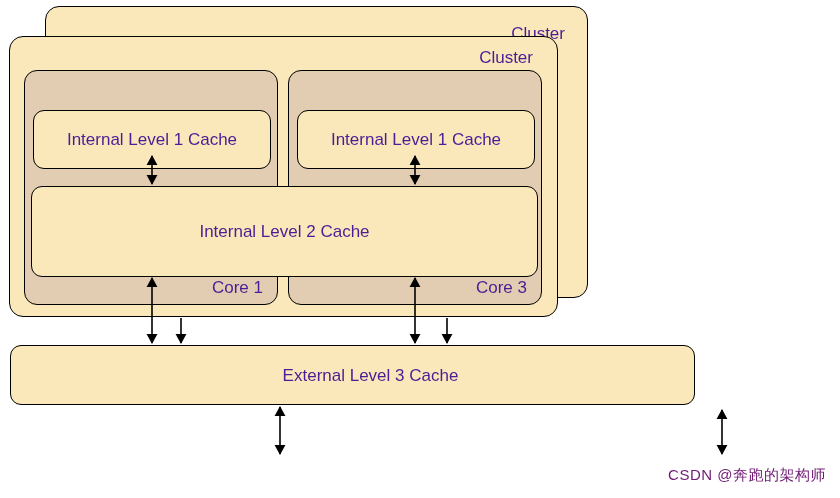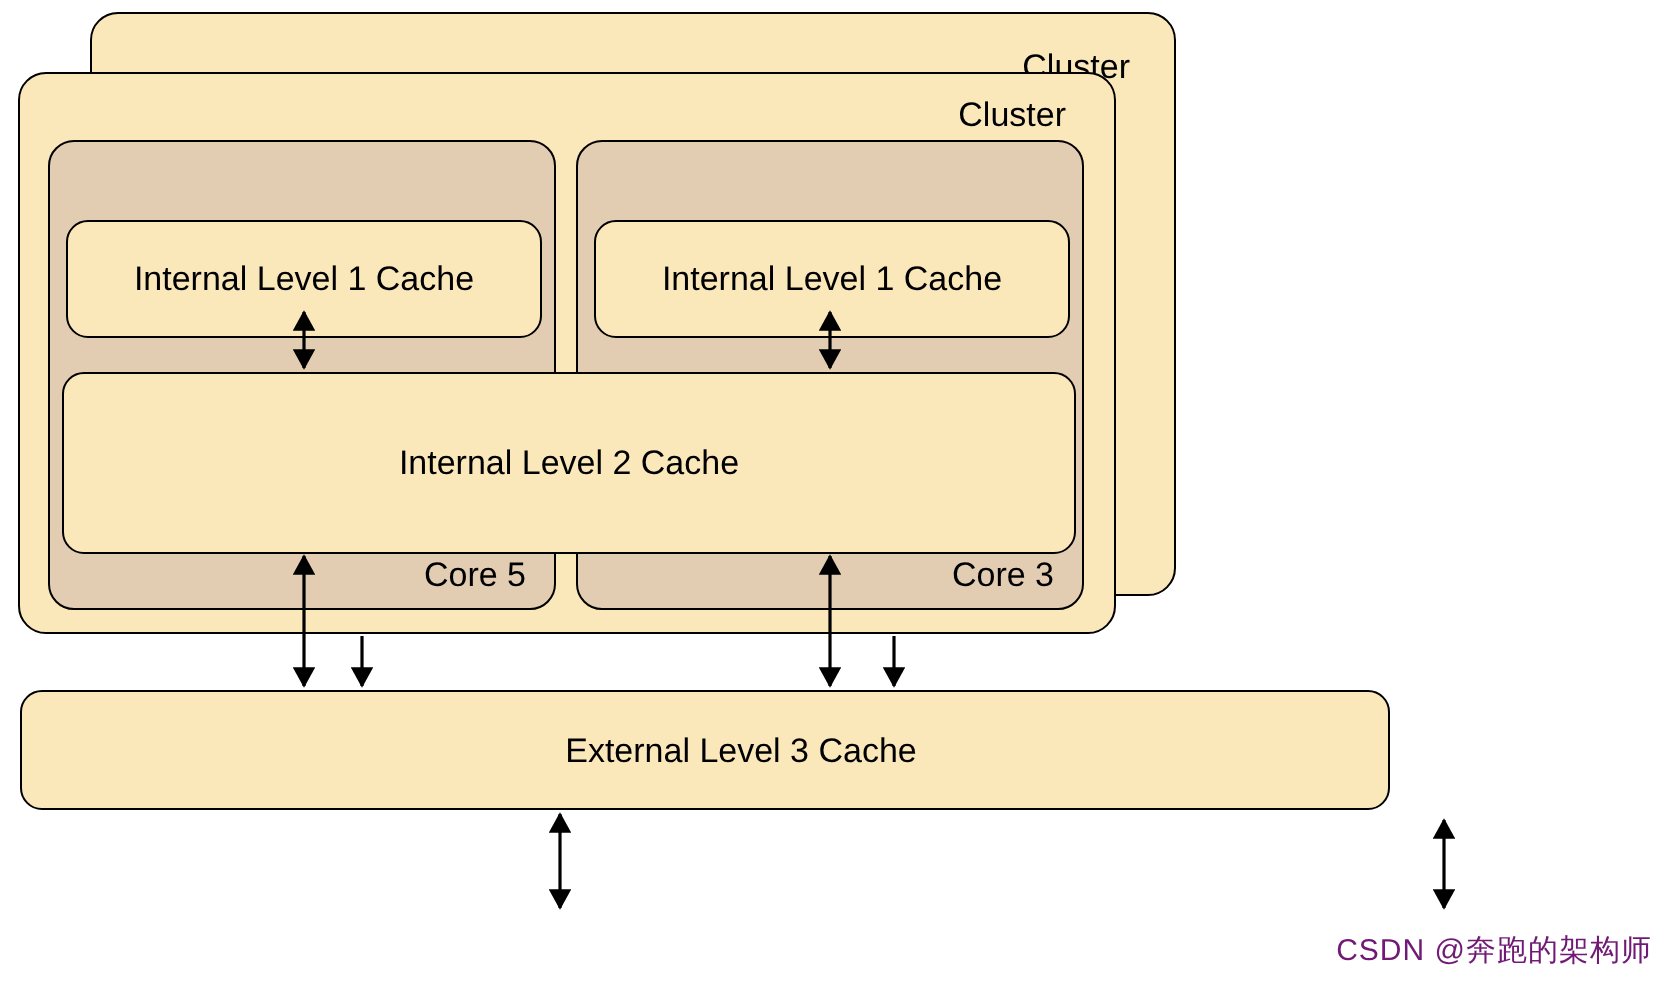--- a/index.html
+++ b/index.html
@@ -20,21 +20,21 @@
   .box {
     position: absolute;
     box-sizing: border-box;
     border: 1px solid #000000;
     display: flex;
     align-items: center;
     justify-content: center;
   }
   .lbl {
     font-size: 17px;
-    color: #000000;
+    color: #4c1d95;
     line-height: 1;
     white-space: nowrap;
     text-align: right;
   }
   
   .cluster {
     background: #fae7ba;
     border-radius: 14px;
     align-items: flex-start;
     justify-content: flex-end;
@@ -126,21 +126,21 @@
 
   <div class="box cluster" id="cluster-back">
     <span class="lbl">Cluster</span>
   </div>
 
   <div class="box cluster" id="cluster-front">
     <span class="lbl">Cluster</span>
   </div>
 
   <div class="box core" id="core-0">
-    <span class="lbl">Core 5</span>
+    <span class="lbl">Core 1</span>
   </div>
 
   <div class="box core" id="core-1">
     <span class="lbl">Core 3</span>
   </div>
 
   <div class="box l1" id="l1-core-0">
     <span class="lbl">Internal Level 1 Cache</span>
   </div>
   <div class="box l1" id="l1-core-1">

